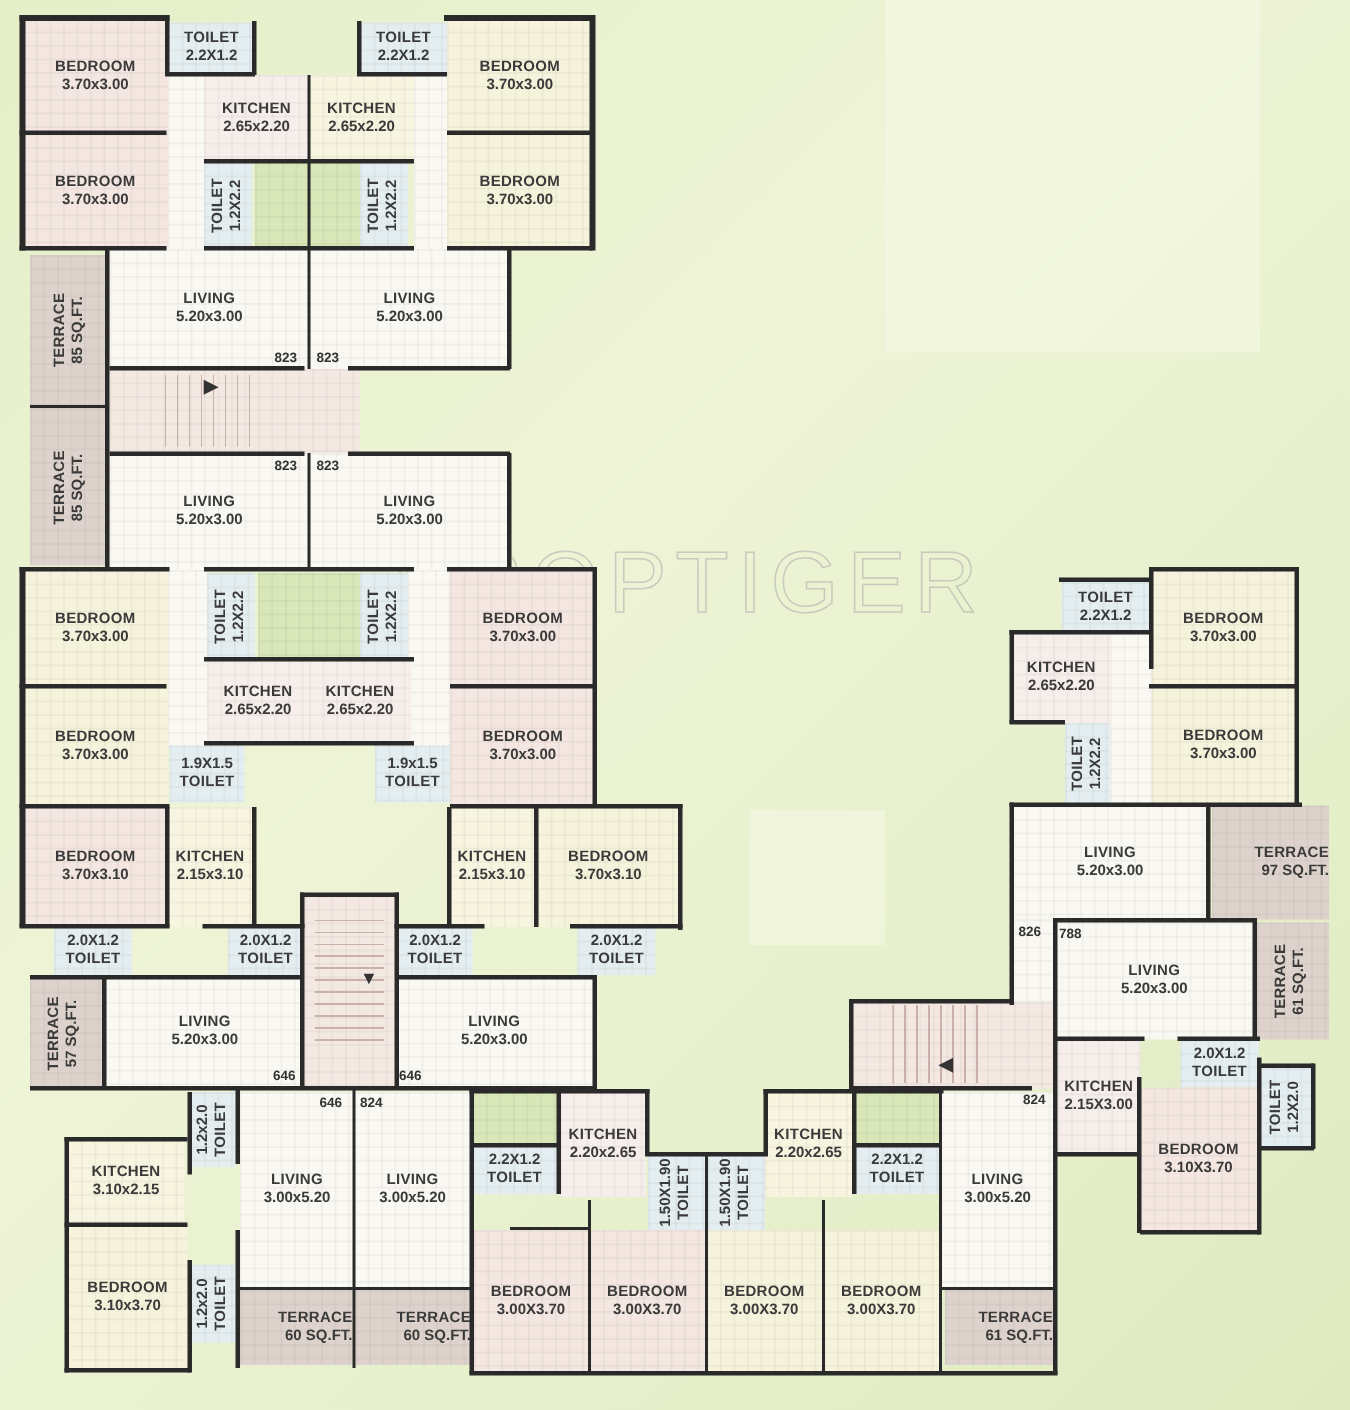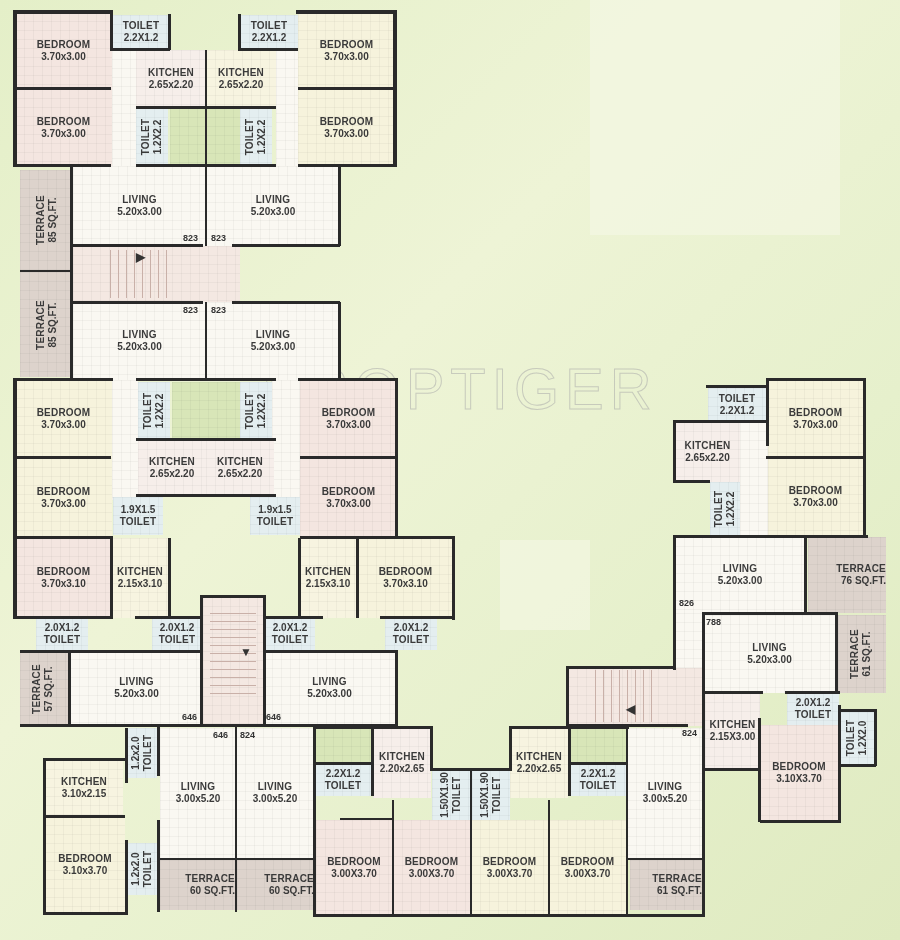--- a/index.html
+++ b/index.html
@@ -337,21 +337,21 @@
       <div class="name">TOILET</div>
       <div class="dim">1.2X2.2</div>
     </div>
   </div>
 <div class="room liv" style="left:675px;top:537px;width:130px;height:76px;">
   <span class="name">LIVING</span>
     <span class="dim">5.20x3.00</span>
   </div>
 <div class="room ter" style="left:808px;top:537px;width:78px;height:76px;">
   <span class="name">TERRACE</span>
-    <span class="dim">76 SQ.FT.</span>
+    <span class="dim">97 SQ.FT.</span>
   </div>
 <div class="room liv" style="left:675px;top:613px;width:28px;height:55px;"></div>
 <div class="room liv" style="left:703px;top:615px;width:133px;height:78px;">
   <span class="name">LIVING</span>
     <span class="dim">5.20x3.00</span>
   </div>
 <div class="room ter" style="left:838px;top:615px;width:48px;height:78px;">
   <div class="vert">
       <div class="name">TERRACE</div>
       <div class="dim">61 SQ.FT.</div>
@@ -488,14 +488,14 @@
 
 <div class="num" style="left:183px;top:233px;">823</div>
 <div class="num" style="left:211px;top:233px;">823</div>
 <div class="num" style="left:183px;top:305px;">823</div>
 <div class="num" style="left:211px;top:305px;">823</div>
 <div class="num" style="left:182px;top:712px;">646</div>
 <div class="num" style="left:266px;top:712px;">646</div>
 <div class="num" style="left:213px;top:730px;">646</div>
 <div class="num" style="left:240px;top:730px;">824</div>
 <div class="num" style="left:682px;top:728px;">824</div>
-<div class="num" style="left:679px;top:598px;">826</div>
+<div class="num" style="left:679px;top:616px;">826</div>
 <div class="num" style="left:706px;top:617px;">788</div>
 
 </body></html>

